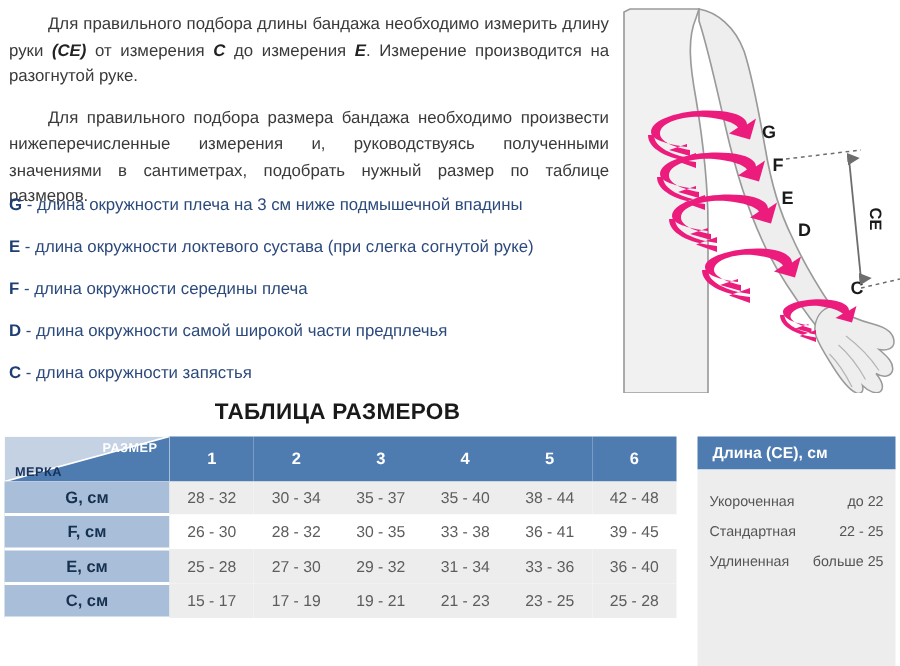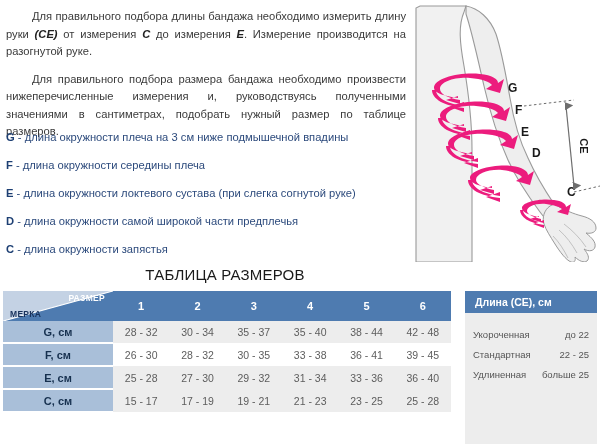--- a/index.html
+++ b/index.html
@@ -70,21 +70,21 @@
   #arm-diagram svg { display: block; }
 
   
   #table-title {
     position: absolute;
     left: 0;
     top: 266px;
     width: 450px;
     text-align: center;
     font-size: 15px;
-    font-weight: normal;
+    font-weight: bold;
     color: #1a1a1a;
     letter-spacing: 0.2px;
   }
 
   
   #size-table {
     position: absolute;
     left: 3px;
     top: 291px;
     width: 448px;
@@ -202,26 +202,26 @@
 
     <p class="para">Для правильного подбора размера бандажа необходимо произвести нижеперечисленные измерения и, руководствуясь полученными значениями в сантиметрах, подобрать нужный размер по таблице размеров.</p>
   </div>
 
   <div id="legend-list">
     <div class="legend-row">
       <span class="lkey">G</span>
       <span>- длина окружности плеча на 3 см ниже подмышечной впадины</span>
     </div>
     <div class="legend-row">
+      <span class="lkey">E</span>
+      <span>- длина окружности локтевого сустава (при слегка согнутой руке)</span>
+    </div>
+    <div class="legend-row">
       <span class="lkey">F</span>
       <span>- длина окружности середины плеча</span>
-    </div>
-    <div class="legend-row">
-      <span class="lkey">E</span>
-      <span>- длина окружности локтевого сустава (при слегка согнутой руке)</span>
     </div>
     <div class="legend-row">
       <span class="lkey">D</span>
       <span>- длина окружности самой широкой части предплечья</span>
     </div>
     <div class="legend-row">
       <span class="lkey">C</span>
       <span>- длина окружности запястья</span>
     </div>
   </div>

